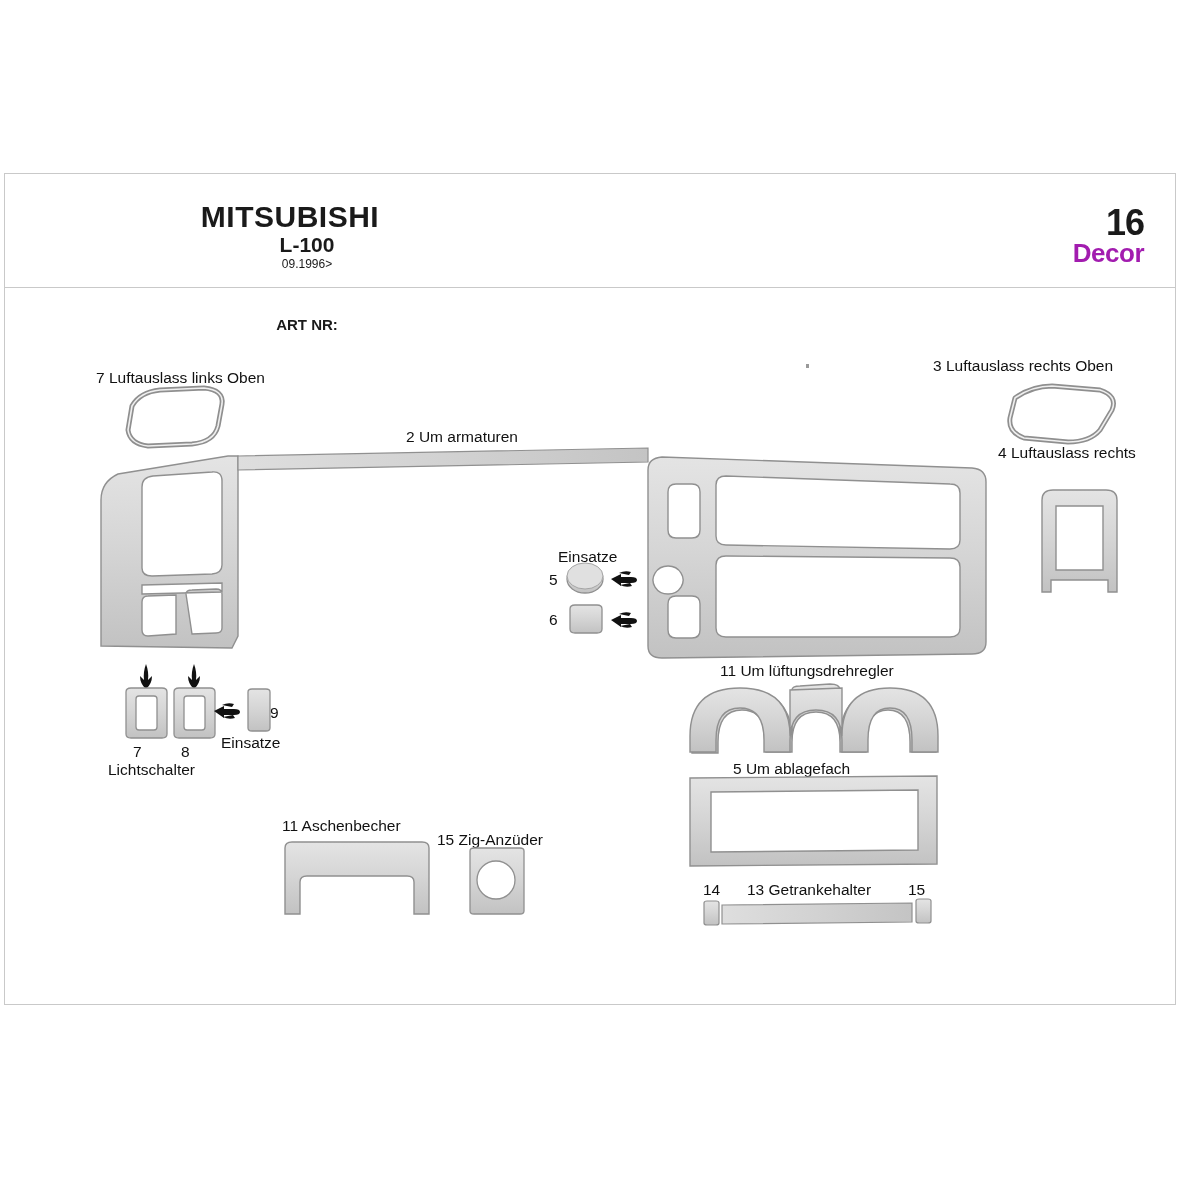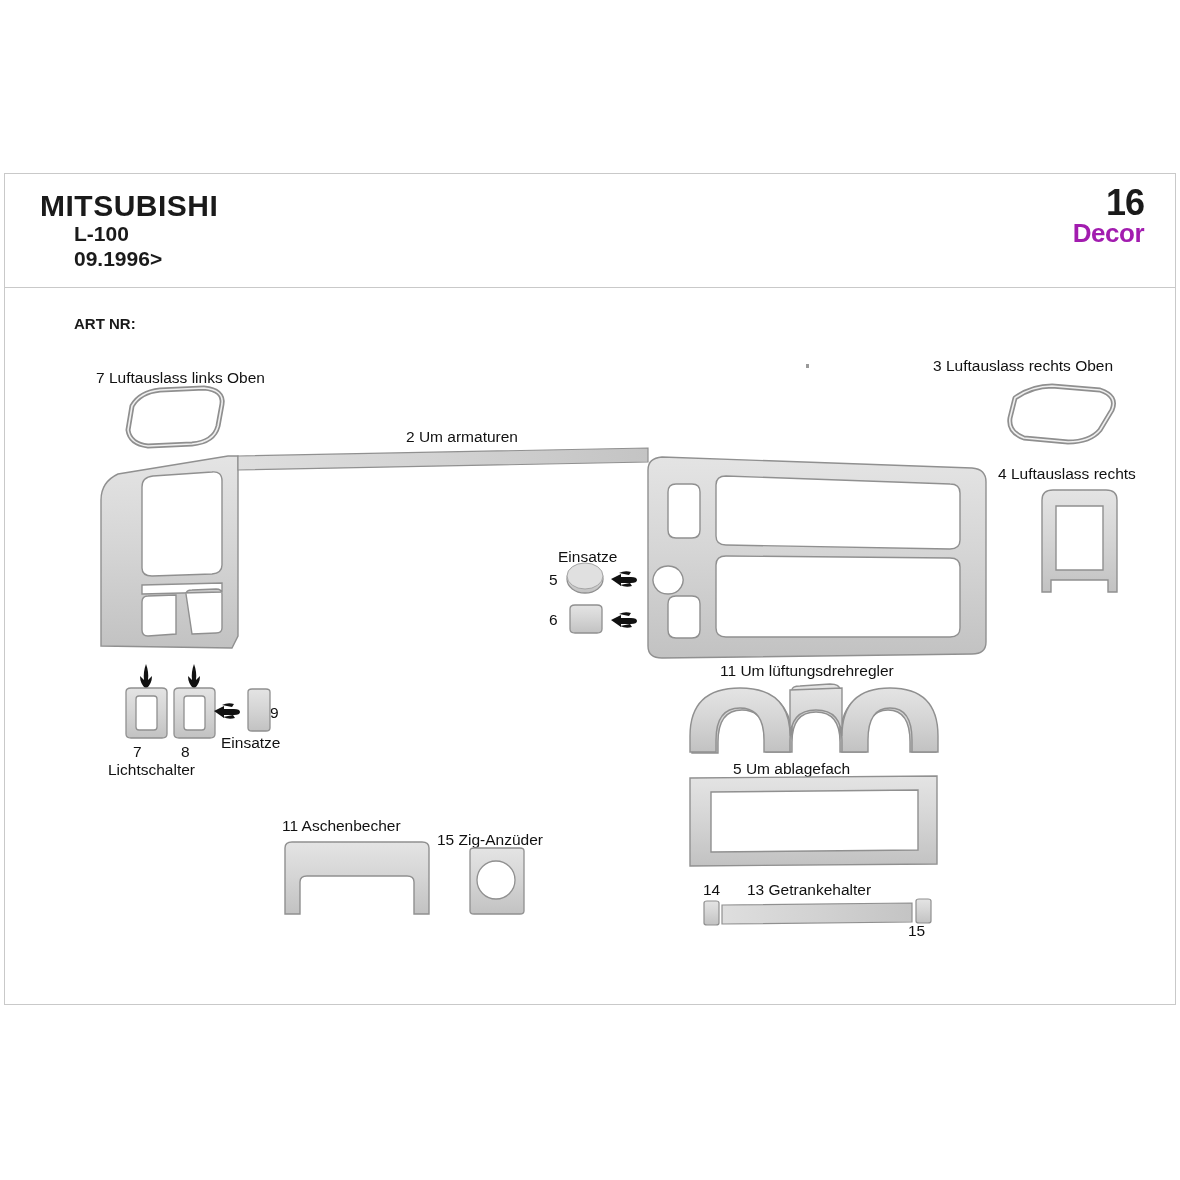--- a/index.html
+++ b/index.html
@@ -38,42 +38,43 @@
     top: 287px;
     width: 1172px;
     height: 0;
     border-top: 1px solid #c9c9c9;
   }
 
   
   .header {
     position: absolute;
     left: 40px;
-    top: 191px;
+    top: 202px;
     width: 500px;
+    text-align: center;
   }
   .hdr-brand {
     font-size: 30px;
     font-weight: bold;
     letter-spacing: 0.5px;
     color: #1a1a1a;
     line-height: 1.0;
     white-space: nowrap;
   }
   .hdr-model {
     font-size: 21px;
     font-weight: bold;
     color: #1a1a1a;
     line-height: 1.05;
     margin-left: 34px;
     margin-top: 2px;
   }
   .hdr-date {
-    font-size: 21px;
-    font-weight: bold;
+    font-size: 12px;
+    font-weight: normal;
     color: #1a1a1a;
     line-height: 1.1;
     margin-left: 34px;
     margin-top: 2px;
   }
   .hdr-art {
     font-size: 15px;
     font-weight: bold;
     color: #1a1a1a;
     line-height: 1.1;
@@ -86,20 +87,21 @@
     right: 36px;
     top: 186px;
     text-align: right;
   }
   .decor-num {
     font-size: 36px;
     font-weight: bold;
     color: #1a1a1a;
     line-height: 0.95;
     letter-spacing: -1px;
+    margin-top: 20px;
   }
   .decor-word {
     font-size: 26px;
     font-weight: bold;
     color: #a21caf;
     line-height: 1.0;
     letter-spacing: -0.5px;
   }
 
   
@@ -147,41 +149,41 @@
   <div class="decor">
     <div class="decor-num">16</div>
     <div class="decor-word">Decor</div>
   </div>
 
   <div class="speck"></div>
 
   <div class="lbl" style="left:96px;  top:370px;">7 Luftauslass links  Oben</div>
   <div class="lbl" style="left:406px; top:429px;">2 Um armaturen</div>
   <div class="lbl" style="left:933px; top:358px;">3  Luftauslass rechts Oben</div>
-  <div class="lbl" style="left:998px; top:466px;">4 Luftauslass rechts</div>
+  <div class="lbl" style="left:998px; top:445px;">4 Luftauslass rechts</div>
 
   <div class="lbl" style="left:558px; top:549px;">Einsatze</div>
   <div class="lbl" style="left:549px; top:572px;">5</div>
   <div class="lbl" style="left:549px; top:612px;">6</div>
 
   <div class="lbl" style="left:133px; top:744px;">7</div>
   <div class="lbl" style="left:181px; top:744px;">8</div>
   <div class="lbl" style="left:270px; top:705px;">9</div>
   <div class="lbl" style="left:221px; top:735px;">Einsatze</div>
   <div class="lbl" style="left:108px; top:762px;">Lichtschalter</div>
 
   <div class="lbl" style="left:720px; top:663px;">11 Um lüftungsdrehregler</div>
   <div class="lbl" style="left:733px; top:761px;">5 Um ablagefach</div>
 
   <div class="lbl" style="left:282px; top:818px;">11 Aschenbecher</div>
   <div class="lbl" style="left:437px; top:832px;">15 Zig-Anzüder</div>
 
   <div class="lbl" style="left:703px; top:882px;">14</div>
   <div class="lbl" style="left:747px; top:882px;">13 Getrankehalter</div>
-  <div class="lbl" style="left:908px; top:882px;margin-top:41px;">15</div>
+  <div class="lbl" style="left:908px; top:882px;">15</div>
 
   <svg id="parts-svg" viewBox="0 0 1180 1180">
     <defs>
       <linearGradient id="trimGrad" x1="0" y1="0" x2="0" y2="1">
         <stop offset="0%" stop-color="#e4e4e4"></stop>
         <stop offset="45%" stop-color="#d6d6d6"></stop>
         <stop offset="100%" stop-color="#c2c2c2"></stop>
       </linearGradient>
       <linearGradient id="trimGradH" x1="0" y1="0" x2="1" y2="0">
         <stop offset="0%" stop-color="#dedede"></stop>

